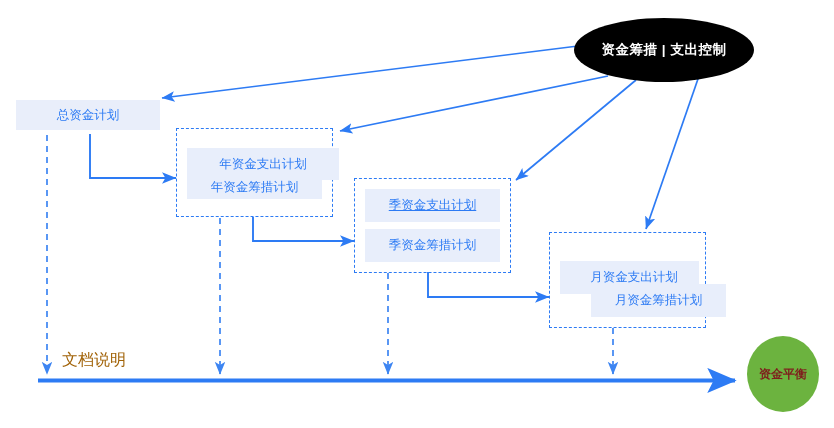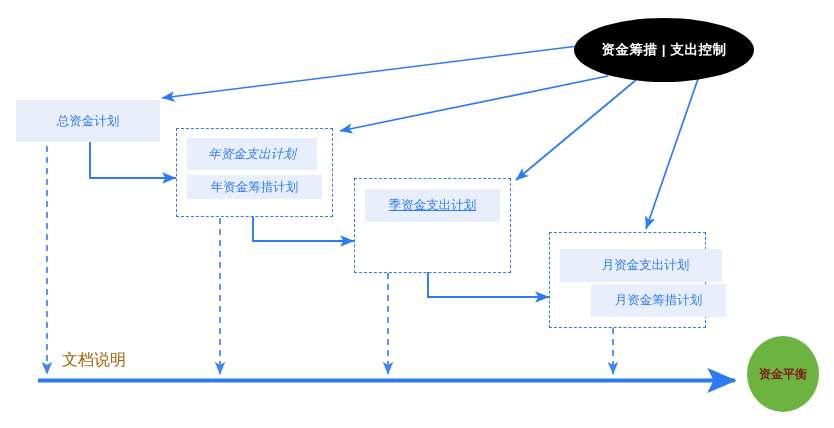--- a/index.html
+++ b/index.html
@@ -139,33 +139,34 @@
       <line x1="613" y1="328" x2="613" y2="374" stroke="#3d85f2" stroke-width="1.7" stroke-dasharray="6 5" marker-end="url(#ahd)"></line>
     </g>
 
     <g>
       <line x1="38" y1="380.5" x2="735" y2="380.5" stroke="#2d7bf4" stroke-width="4.2" marker-end="url(#ahbig)"></line>
     </g>
   </svg>
 
   <div class="root-ellipse">资金筹措 | 支出控制</div>
 
-  <div class="plan-box master" style="left:16px; top:100px; width:144px; height:42px;">总资金计划</div>
+  <div class="plan-box master" style="left:16px; top:100px; width:144px; height:30px;">总资金计划</div>
 
   <div class="group" style="left:176px; top:128px; width:157px; height:89px;">
-    <div class="plan-box" style="left:10px; top:9px; width:130px; height:32px;font-style:italic;">年资金支出计划</div>
+    <div class="plan-box" style="left:10px; top:19px; width:152px; height:32px;">年资金支出计划</div>
     <div class="plan-box" style="left:10px; top:46px; width:135px; height:24px;">年资金筹措计划</div>
   </div>
 
   <div class="group" style="left:354px; top:178px; width:157px; height:95px;">
     <div class="plan-box" style="left:10px; top:10px; width:135px; height:33px;text-decoration:underline;">季资金支出计划</div>
+    <div class="plan-box" style="left:10px; top:50px; width:135px; height:33px;">季资金筹措计划</div>
   </div>
 
   <div class="group" style="left:549px; top:232px; width:157px; height:96px;">
-    <div class="plan-box" style="left:10px; top:16px; width:162px; height:33px;padding-left:9px;">月资金支出计划</div>
+    <div class="plan-box" style="left:10px; top:28px; width:139px; height:33px;padding-left:9px;">月资金支出计划</div>
     <div class="plan-box" style="left:10px; top:51px; width:135px; height:33px;margin-left:31px;">月资金筹措计划</div>
   </div>
 
   <div class="caption" style="left:62px; top:350px;">文档说明</div>
 
   <div class="goal-ellipse">资金平衡</div>
 
 </div>
 
 </body></html>

